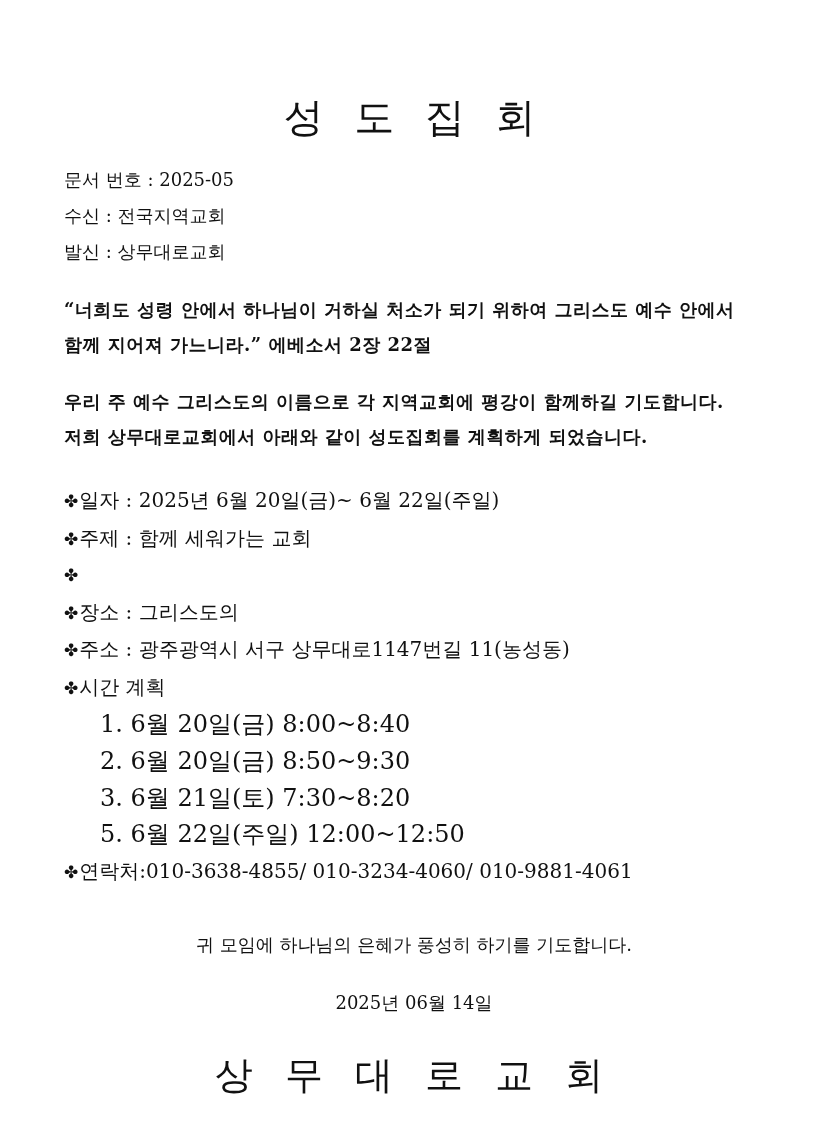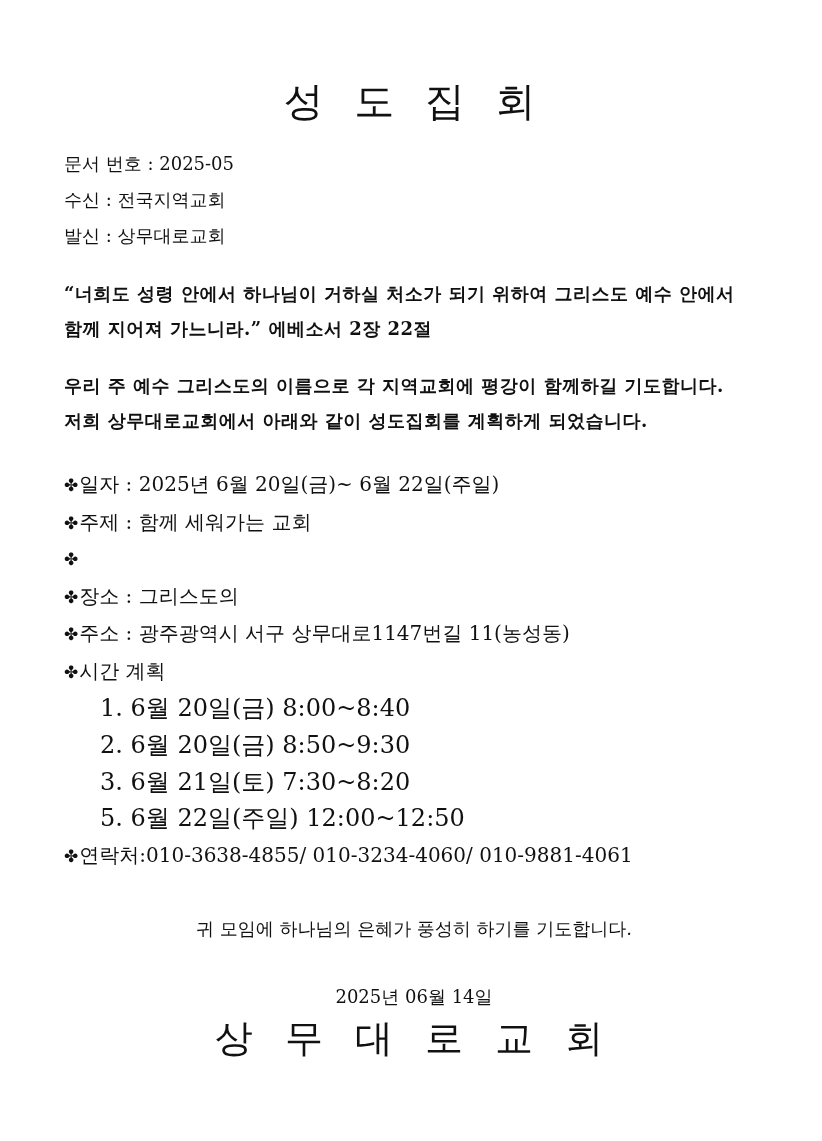--- a/index.html
+++ b/index.html
@@ -10,21 +10,21 @@
   .page {
     position: relative;
     width: 822px;
     height: 1141px;
     margin: 0 auto;
     background: #ffffff;
     color: #111111;
     font-family: "DejaVu Serif", "Liberation Serif", serif;
     overflow: hidden;
     box-sizing: border-box;
-    padding: 0 58px 0 64px;
+    padding: 16px 58px 0 64px;
   }
   .doc-title {
     margin-top: 76px;
     text-align: center;
     font-size: 40px;
     line-height: 1.25;
     letter-spacing: 9px;
     font-weight: 400;
     white-space: nowrap;
   }
@@ -68,27 +68,27 @@
     padding-left: 36px;
     white-space: nowrap;
   }
   .footer-blessing {
     margin-top: 40px;
     text-align: center;
     font-size: 18px;
     line-height: 28px;
   }
   .footer-date {
-    margin-top: 40px;
+    margin-top: 30px;
     text-align: center;
     font-size: 18px;
     line-height: 28px;
   }
   .footer-church {
-    margin-top: 5px;
+    margin-top: 36px;
     text-align: center;
     font-size: 38px;
     line-height: 1.2;
     letter-spacing: 10px;
     white-space: nowrap;
   }
 </style>
 </head>
 <body>
 

